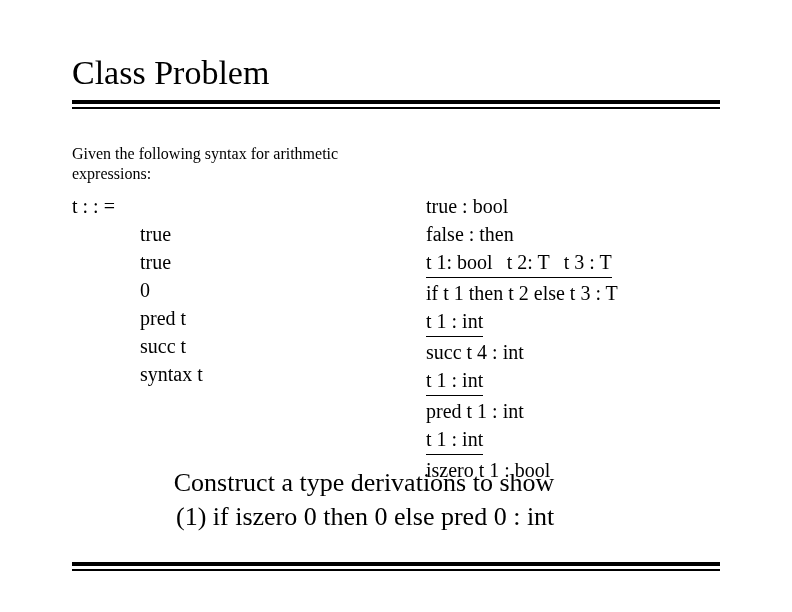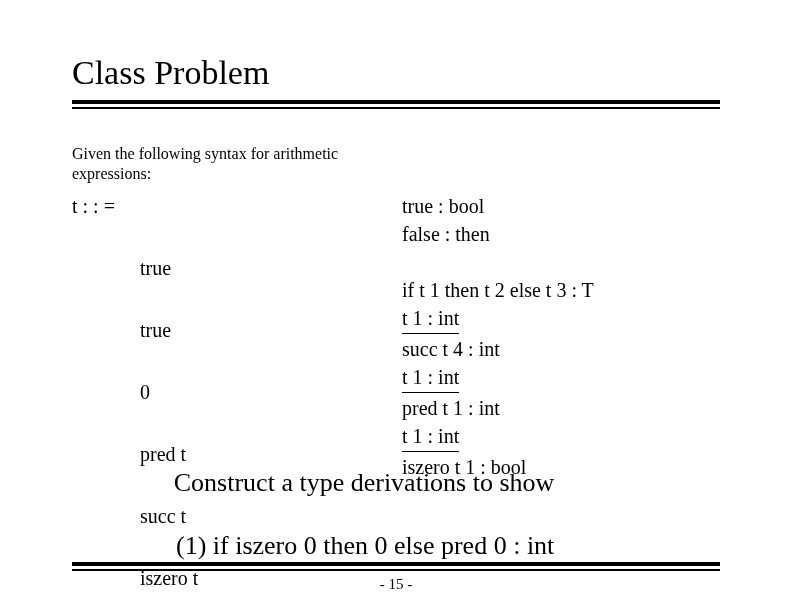--- a/index.html
+++ b/index.html
@@ -44,32 +44,32 @@
 
   .syntax-left {
     position: absolute;
     left: 72px;
     top: 192px;
     font-size: 20px;
     line-height: 1.4;
   }
   .syntax-indent {
     padding-left: 68px;
-    margin-top: 34px;
   }
 
   .rules-right {
     position: absolute;
     left: 402px;
     top: 192px;
     font-size: 20px;
     line-height: 1.4;
   }
   .rule-line {
     white-space: nowrap;
+    margin-left: 24px;
   }
   .premise-group {
     display: inline-block;
     vertical-align: bottom;
   }
   .hr-under {
     border-top: 1.5px solid #000;
     margin-top: 1px;
     margin-bottom: 1px;
     width: 100%;
@@ -77,21 +77,21 @@
   .prem-gap { display:inline-block; width:14px; }
 
   .construct {
     position: absolute;
     left: 88px;
     top: 466px;
     font-size: 26px;
     line-height: 1.3;
     text-align: right;
   }
-  .c-indent { padding-left: 88px; margin-top: 29px; }
+  .c-indent { padding-left: 88px; }
 
   .bottom-rule {
     position: absolute;
     left: 72px;
     top: 562px;
     width: 648px;
     border-top: 4px solid #000;
     border-bottom: 2px solid #000;
     height: 3px;
   }
@@ -113,29 +113,32 @@
 
   <div class="intro intro-left">Given the following syntax for arithmetic expressions:</div>
 
   <div class="syntax-left">
     <div>t : : =</div>
     <div class="syntax-indent">true</div>
     <div class="syntax-indent">true</div>
     <div class="syntax-indent">0</div>
     <div class="syntax-indent">pred t</div>
     <div class="syntax-indent">succ t</div>
-    <div class="syntax-indent">iszero t</div>
+    <div class="syntax-indent">syntax t</div>
   </div>
 
   <div class="rules-right">
     <div class="rule-line">true : bool</div>
     <div class="rule-line">false : then</div>
 
     <div class="rule-line">
       <span class="premise-group">
+        <span>
+          <span>t 1: bool</span><span class="prem-gap"></span><span>t 2: T</span><span class="prem-gap"></span><span>t 3 : T</span>
+        </span>
         <div class="hr-under"></div>
       </span>
     </div>
     <div class="rule-line">if t 1 then t 2 else t 3 : T</div>
 
     <div class="rule-line">
       <span class="premise-group">
         <span>t 1 : int</span>
         <div class="hr-under"></div>
       </span>
@@ -158,15 +161,14 @@
     </div>
     <div class="rule-line">iszero t 1 : bool</div>
   </div>
 
   <div class="construct">
     <div>Construct a type derivations to show</div>
     <div class="c-indent">(1) if iszero 0 then 0 else pred 0 : int</div>
   </div>
 
   <div class="bottom-rule"></div>
-  <div class="pagenum">- 15 -</div>
 
 </div>
 
 </body></html>

